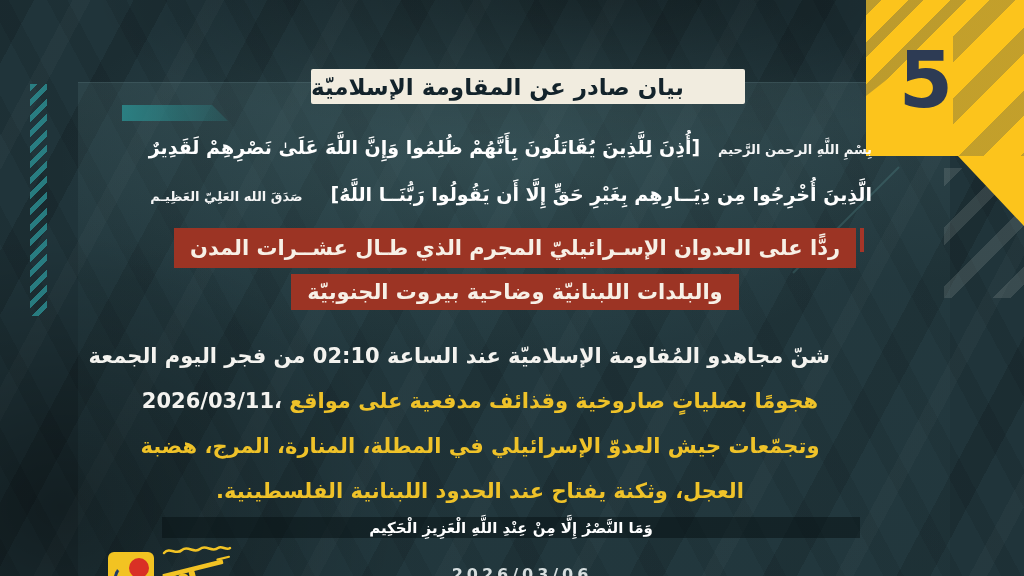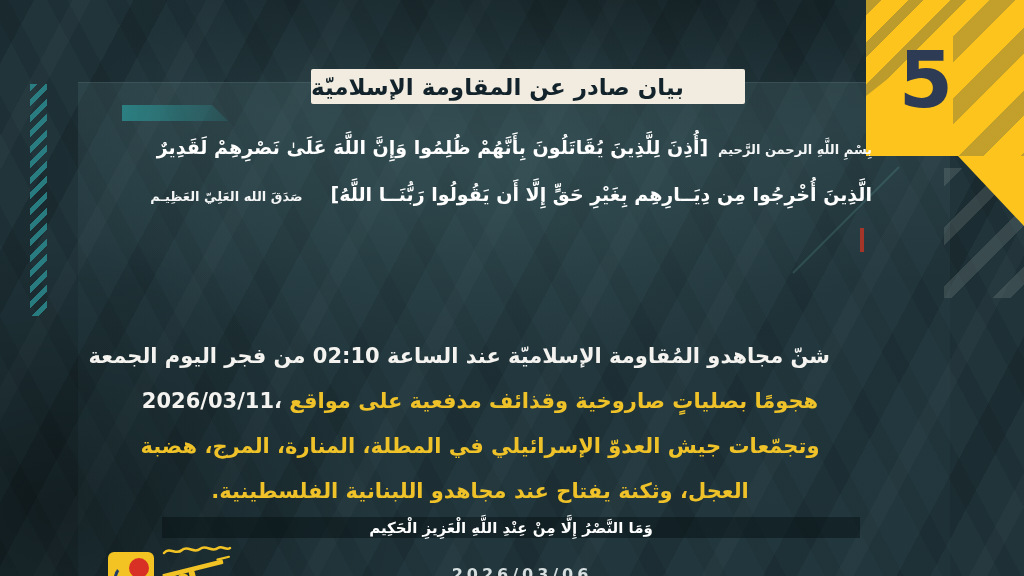--- a/index.html
+++ b/index.html
@@ -56,21 +56,21 @@
     position:absolute;left:311px;top:69px;width:434px;height:35px;background:#f1ecdf;
     display:flex;align-items:center;border-radius:2px;
   }
   .title-bar .t{font-size:23px;font-weight:bold;color:#13232b;direction:rtl;white-space:nowrap;}
   
   .quran{position:absolute;left:150px;top:129px;width:722px;direction:rtl;text-align:right;color:#ffffff;}
   .quran .line{line-height:37px;white-space:nowrap;}
   .quran .line1{margin-bottom:8px;}
   .verse{font-size:19px;font-weight:bold;margin-top:48px;}
   .small-q{font-size:13px;font-weight:bold;opacity:.95;}
-  .basmala{margin-left:10px;}
+  .basmala{margin-left:18px;}
   .tasdiq{margin-right:28px;}
   
   .banner{position:absolute;left:80px;top:228px;width:870px;text-align:center;direction:rtl;}
   .banner .bar{
     display:inline-block;background:#9c3424;color:#f7f0e6;font-weight:bold;font-size:21px;
     padding:8px 16px;white-space:nowrap;
   }
   .banner .bar2{padding:6px 16px;margin-top:6px;}
   
   .body-text{
@@ -122,29 +122,33 @@
 
   <div class="quran">
     <div class="line line1">
       <span class="small-q basmala">بِسْمِ اللَّهِ الرحمن الرَّحيم</span><span class="verse">[أُذِنَ لِلَّذِينَ يُقَاتَلُونَ بِأَنَّهُمْ ظُلِمُوا وَإِنَّ اللَّهَ عَلَىٰ نَصْرِهِمْ لَقَدِيرٌ</span>
     </div>
     <div class="line">
       <span class="verse">الَّذِينَ أُخْرِجُوا مِن دِيَــارِهِم بِغَيْرِ حَقٍّ إِلَّا أَن يَقُولُوا رَبُّنَــا اللَّهُ]</span><span class="small-q tasdiq">صَدَقَ الله العَلِيّ العَظِيـم</span>
     </div>
   </div>
 
+  <div class="banner">
+    <div><span class="bar">ردًّا على العدوان الإسـرائيليّ المجرم الذي طـال عشــرات المدن</span></div>
+    <div><span class="bar bar2">والبلدات اللبنانيّة وضاحية بيروت الجنوبيّة</span></div>
+  </div>
 
   <div class="body-text">
     <div>شنّ مجاهدو المُقاومة الإسلاميّة عند الساعة 02:10 من فجر اليوم الجمعة</div>
     <div>
       <span class="yellow">هجومًا بصلياتٍ صاروخية وقذائف مدفعية على مواقع</span>
       <span class="date-ltr">2026/03/11،</span>
     </div>
     <div class="yellow">وتجمّعات جيش العدوّ الإسرائيلي في المطلة، المنارة، المرج، هضبة</div>
-    <div class="yellow">العجل، وثكنة يفتاح عند مجاهدو اللبنانية الفلسطينية.</div>
+    <div class="yellow">العجل، وثكنة يفتاح عند الحدود اللبنانية الفلسطينية.</div>
   </div>
 
   <div class="footer-bar">
     <div class="t">وَمَا النَّصْرُ إِلَّا مِنْ عِنْدِ اللَّهِ الْعَزِيزِ الْحَكِيم</div>
   </div>
 
   <div class="media-logo">
     <div class="dot"></div>
     <div class="swoosh"></div>
   </div>

